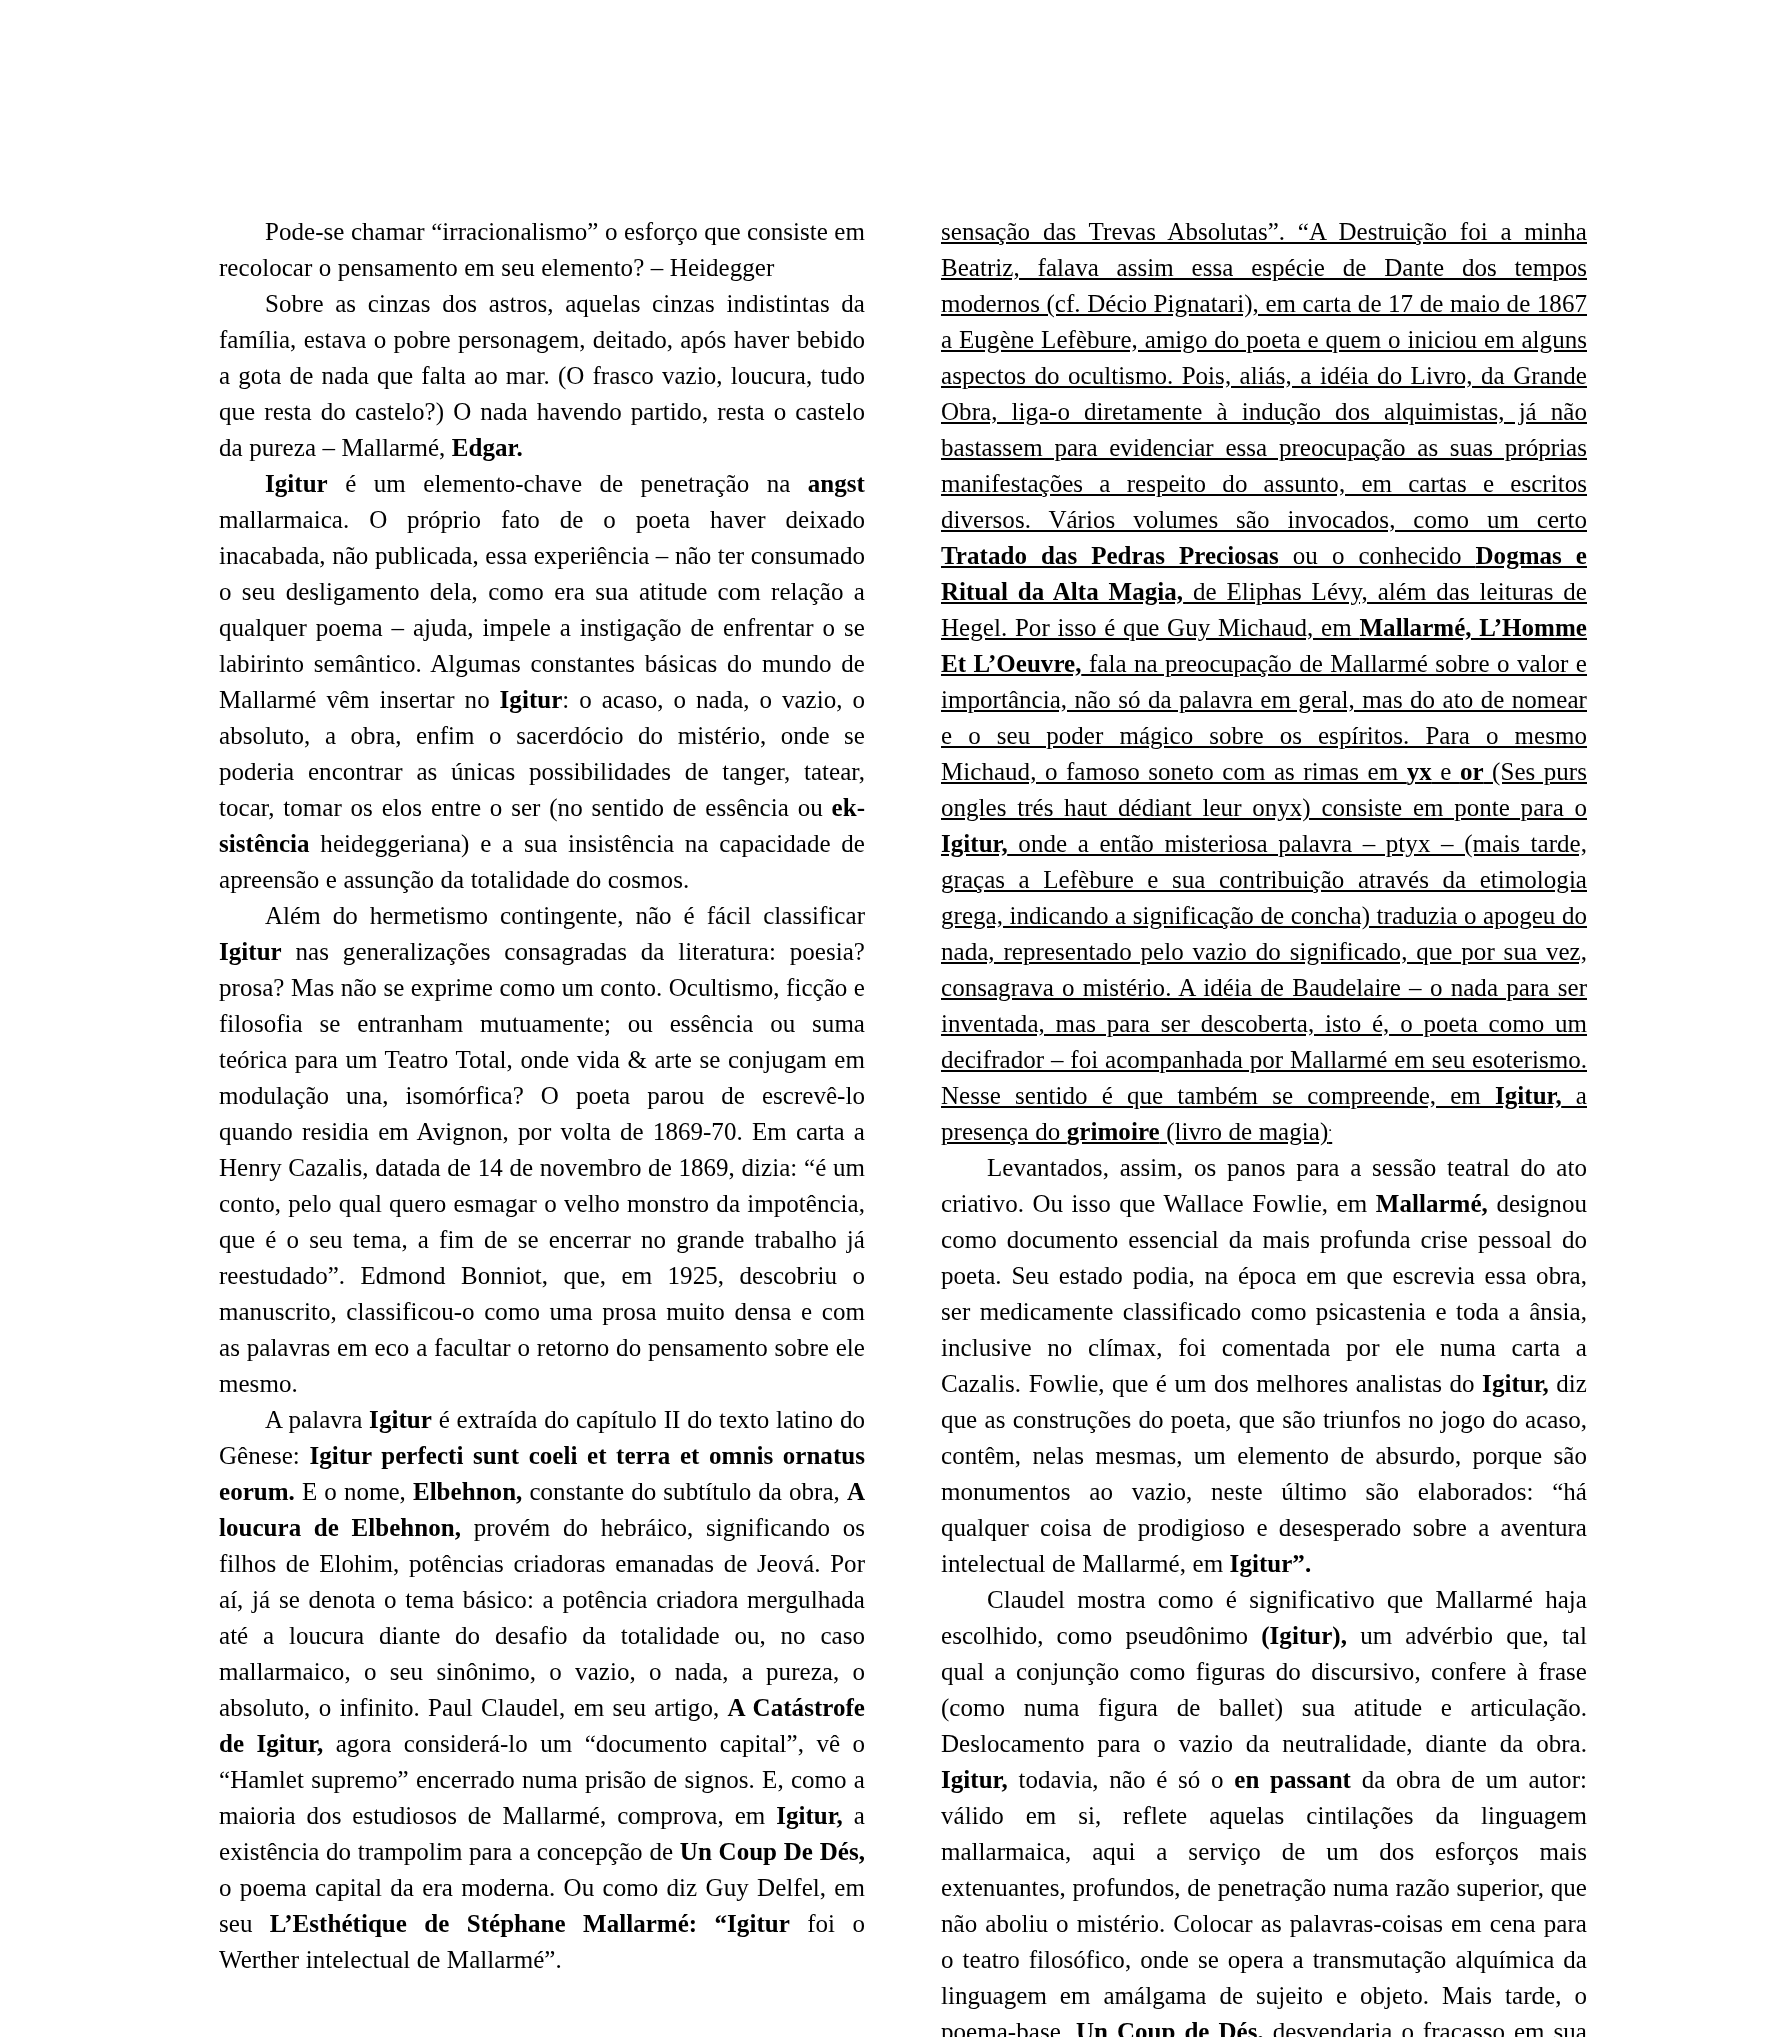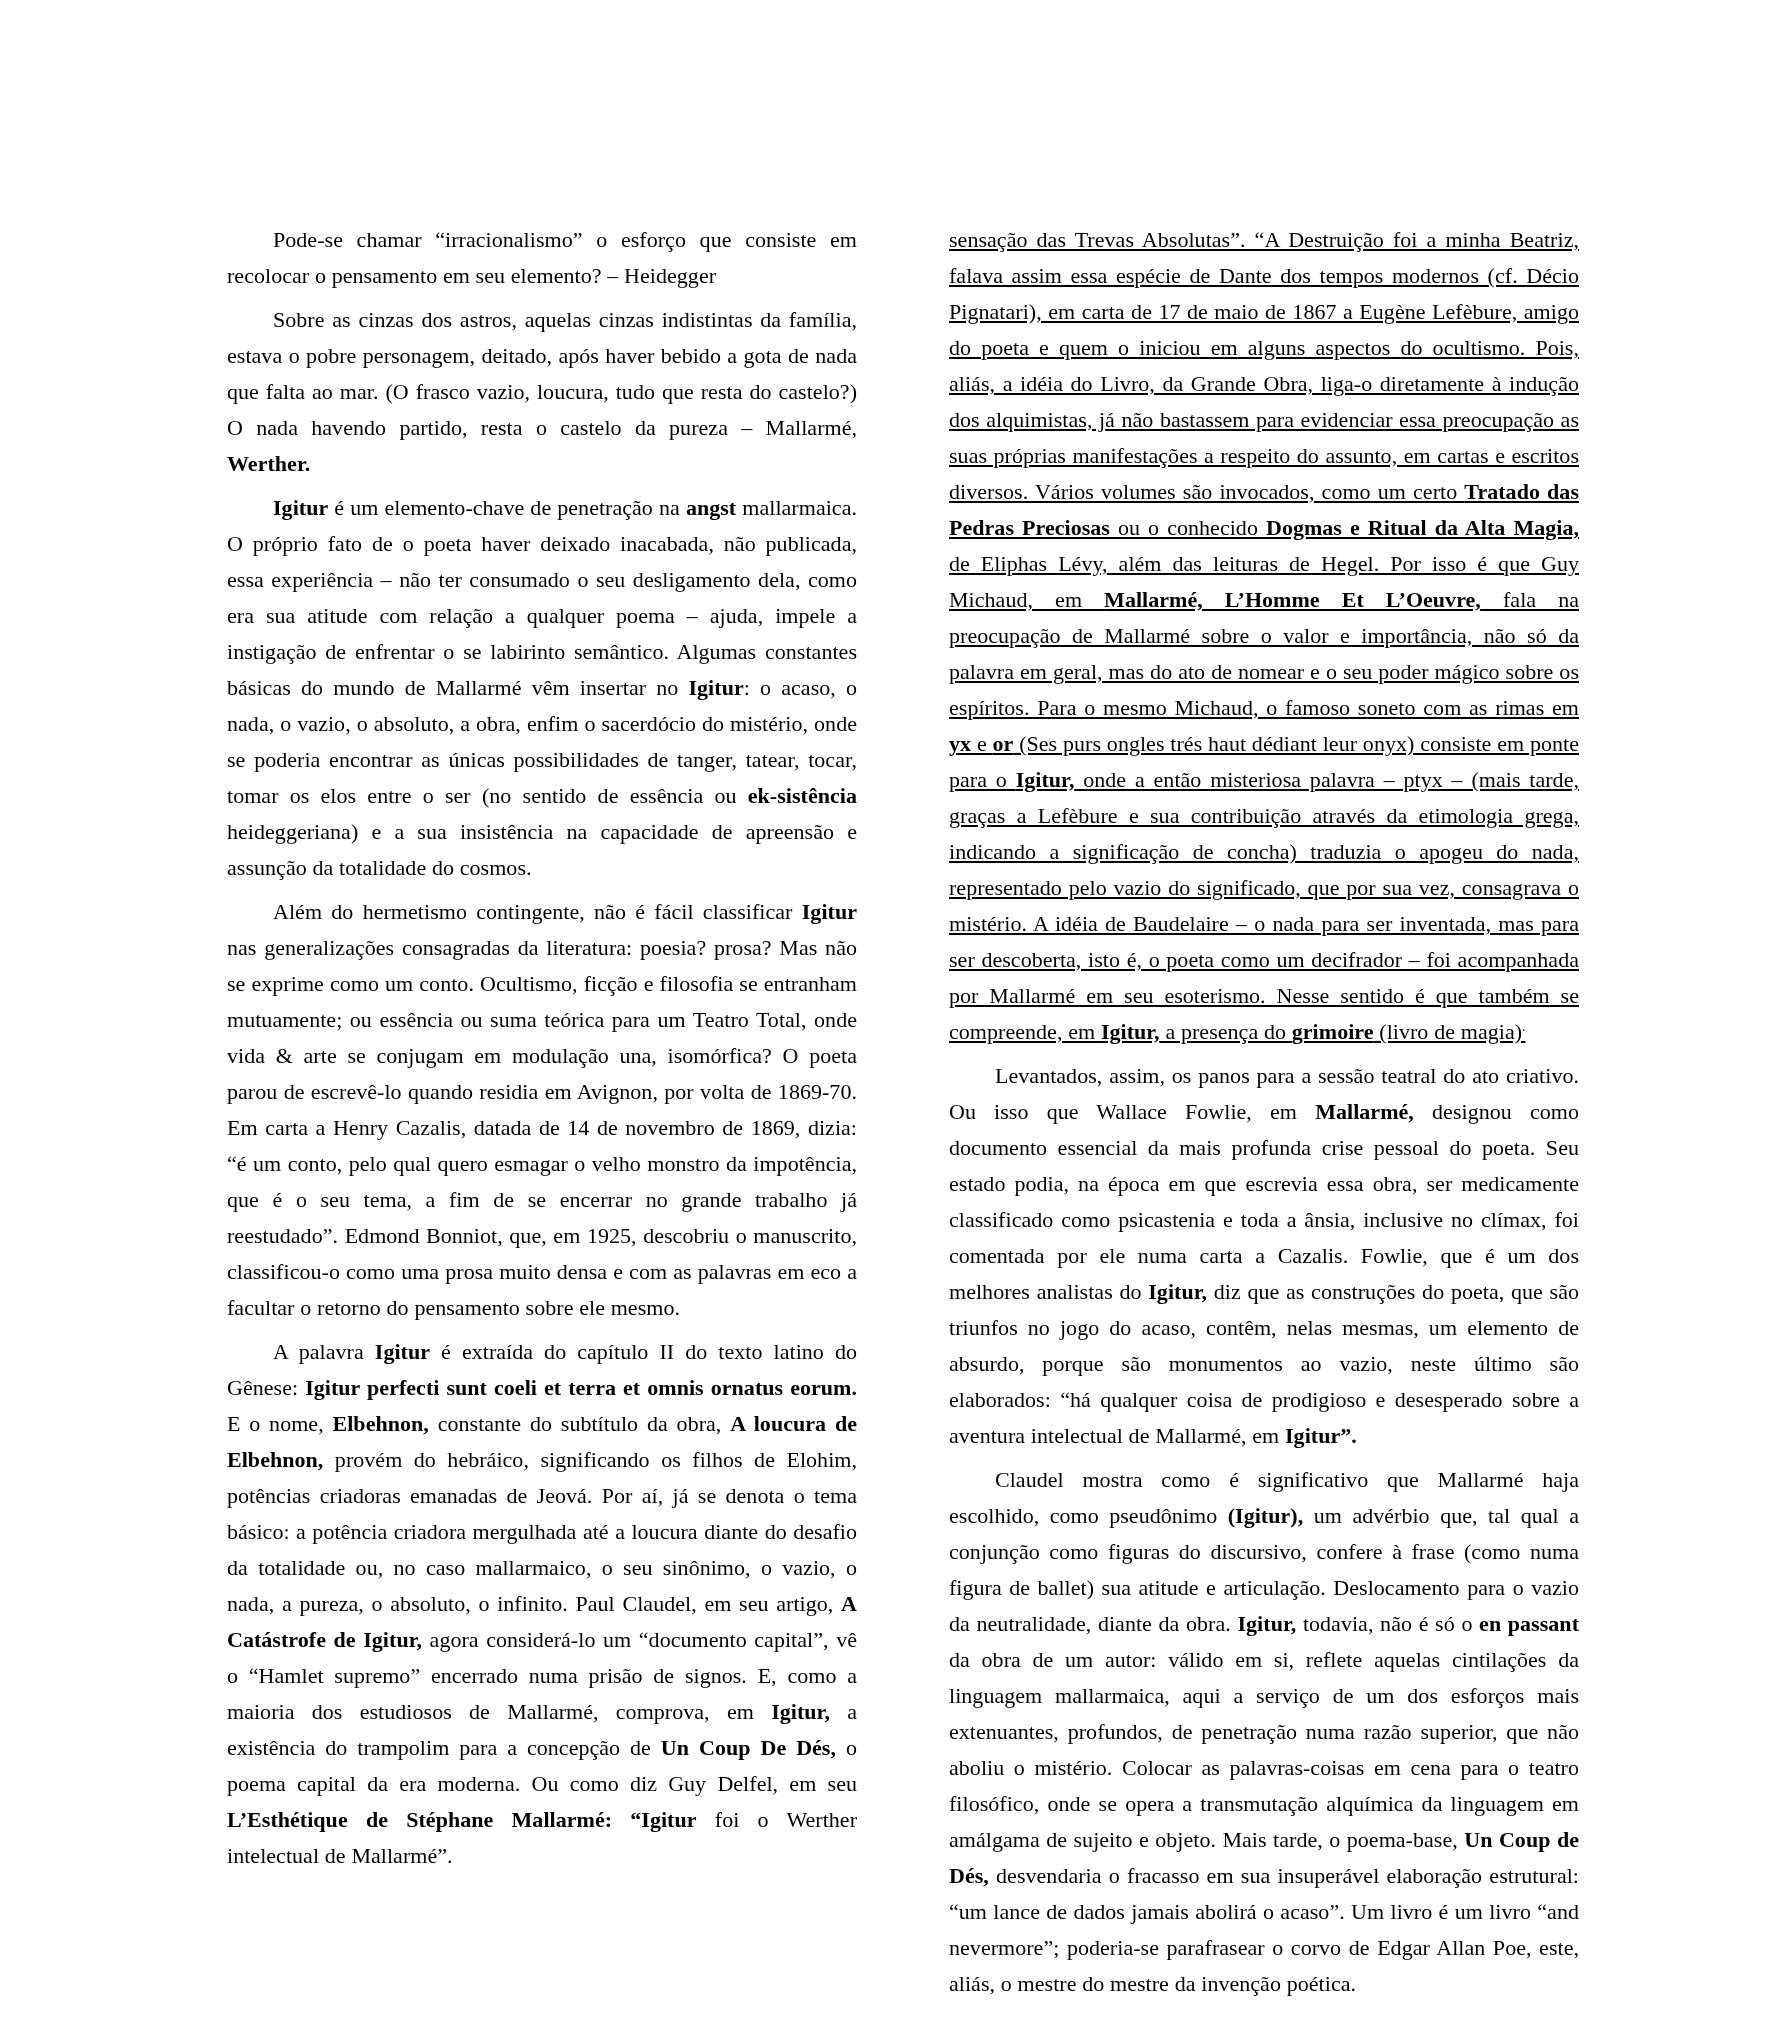--- a/index.html
+++ b/index.html
@@ -30,22 +30,22 @@
     width: 1368px;
     display: flex;
     flex-direction: row;
     justify-content: space-between;
     gap: 75px;
   }
   .col {
     width: 646px;
   }
   .col p {
-    margin: 8px;
-    font-size: 22px;
+    margin: 0;
+    font-size: 25px;
     line-height: 36px;
     text-align: justify;
     text-justify: inter-word;
     text-indent: 46px;
     hyphens: manual;
     word-spacing: 0.2px;
     letter-spacing: 0.04px;
   }
   .col p.noindent {
     text-indent: 0;
@@ -58,21 +58,21 @@
     line-height: 0;
   }
 </style>
 </head>
 <body>
 
 <div class="page">
   <div class="columns">
     <div class="col" id="left-col">
         <p>Pode-se chamar “irracionalismo” o esforço que consiste em recolocar o pensamento em seu elemento? – Heidegger</p>
-        <p>Sobre as cinzas dos astros, aquelas cinzas indistintas da família, estava o pobre personagem, deitado, após haver bebido a gota de nada que falta ao mar. (O frasco vazio, loucura, tudo que resta do castelo?) O nada havendo partido, resta o castelo da pureza – Mallarmé, <b>Werther.</b></p>
+        <p>Sobre as cinzas dos astros, aquelas cinzas indistintas da família, estava o pobre personagem, deitado, após haver bebido a gota de nada que falta ao mar. (O frasco vazio, loucura, tudo que resta do castelo?) O nada havendo partido, resta o castelo da pureza – Mallarmé, <b>Edgar.</b></p>
         <p><b>Igitur</b> é um elemento-chave de penetração na <b>angst</b> mallarmaica. O próprio fato de o poeta haver deixado inacabada, não publicada, essa experiência – não ter consumado o seu desligamento dela, como era sua atitude com relação a qualquer poema – ajuda, impele a instigação de enfrentar o se labirinto semântico. Algumas constantes básicas do mundo de Mallarmé vêm insertar no <b>Igitur</b>: o acaso, o nada, o vazio, o absoluto, a obra, enfim o sacerdócio do mistério, onde se poderia encontrar as únicas possibilidades de tanger, tatear, tocar, tomar os elos entre o ser (no sentido de essência ou <b>ek-sistência</b> heideggeriana) e a sua insistência na capacidade de apreensão e assunção da totalidade do cosmos.</p>
         <p>Além do hermetismo contingente, não é fácil classificar <b>Igitur</b> nas generalizações consagradas da literatura: poesia? prosa? Mas não se exprime como um conto. Ocultismo, ficção e filosofia se entranham mutuamente; ou essência ou suma teórica para um Teatro Total, onde vida &amp; arte se conjugam em modulação una, isomórfica? O poeta parou de escrevê-lo quando residia em Avignon, por volta de 1869-70. Em carta a Henry Cazalis, datada de 14 de novembro de 1869, dizia: “é um conto, pelo qual quero esmagar o velho monstro da impotência, que é o seu tema, a fim de se encerrar no grande trabalho já reestudado”. Edmond Bonniot, que, em 1925, descobriu o manuscrito, classificou-o como uma prosa muito densa e com as palavras em eco a facultar o retorno do pensamento sobre ele mesmo.</p>
         <p>A palavra <b>Igitur</b> é extraída do capítulo II do texto latino do Gênese: <b>Igitur perfecti sunt coeli et terra et omnis ornatus eorum.</b> E o nome, <b>Elbehnon,</b> constante do subtítulo da obra, <b>A loucura de Elbehnon,</b> provém do hebráico, significando os filhos de Elohim, potências criadoras emanadas de Jeová. Por aí, já se denota o tema básico: a potência criadora mergulhada até a loucura diante do desafio da totalidade ou, no caso mallarmaico, o seu sinônimo, o vazio, o nada, a pureza, o absoluto, o infinito. Paul Claudel, em seu artigo, <b>A Catástrofe de Igitur,</b> agora considerá-lo um “documento capital”, vê o “Hamlet supremo” encerrado numa prisão de signos. E, como a maioria dos estudiosos de Mallarmé, comprova, em <b>Igitur,</b> a existência do trampolim para a concepção de <b>Un Coup De Dés,</b> o poema capital da era moderna. Ou como diz Guy Delfel, em seu <b>L’Esthétique de Stéphane Mallarmé: “Igitur</b> foi o Werther intelectual de Mallarmé”.</p>
       </div>
     <div class="col" id="right-col">
         <p class="noindent">sensação das Trevas Absolutas”. “A Destruição foi a minha Beatriz, falava assim essa espécie de Dante dos tempos modernos (cf. Décio Pignatari), em carta de 17 de maio de 1867 a Eugène Lefèbure, amigo do poeta e quem o iniciou em alguns aspectos do ocultismo. Pois, aliás, a idéia do Livro, da Grande Obra, liga-o diretamente à indução dos alquimistas, já não bastassem para evidenciar essa preocupação as suas próprias manifestações a respeito do assunto, em cartas e escritos diversos. Vários volumes são invocados, como um certo <b>Tratado das Pedras Preciosas</b> ou o conhecido <b>Dogmas e Ritual da Alta Magia,</b> de Eliphas Lévy, além das leituras de Hegel. Por isso é que Guy Michaud, em <b>Mallarmé, L’Homme Et L’Oeuvre,</b> fala na preocupação de Mallarmé sobre o valor e importância, não só da palavra em geral, mas do ato de nomear e o seu poder mágico sobre os espíritos. Para o mesmo Michaud, o famoso soneto com as rimas em <b>yx</b> e <b>or</b> (Ses purs ongles trés haut dédiant leur onyx) consiste em ponte para o <b>Igitur,</b> onde a então misteriosa palavra – ptyx – (mais tarde, graças a Lefèbure e sua contribuição através da etimologia grega, indicando a significação de concha) traduzia o apogeu do nada, representado pelo vazio do significado, que por sua vez, consagrava o mistério. A idéia de Baudelaire – o nada para ser inventada, mas para ser descoberta, isto é, o poeta como um decifrador – foi acompanhada por Mallarmé em seu esoterismo. Nesse sentido é que também se compreende, em <b>Igitur,</b> a presença do <b>grimoire</b> (livro de magia)<span class="sup">.</span></p>
         <p>Levantados, assim, os panos para a sessão teatral do ato criativo. Ou isso que Wallace Fowlie, em <b>Mallarmé,</b> designou como documento essencial da mais profunda crise pessoal do poeta. Seu estado podia, na época em que escrevia essa obra, ser medicamente classificado como psicastenia e toda a ânsia, inclusive no clímax, foi comentada por ele numa carta a Cazalis. Fowlie, que é um dos melhores analistas do <b>Igitur,</b> diz que as construções do poeta, que são triunfos no jogo do acaso, contêm, nelas mesmas, um elemento de absurdo, porque são monumentos ao vazio, neste último são elaborados: “há qualquer coisa de prodigioso e desesperado sobre a aventura intelectual de Mallarmé, em <b>Igitur”.</b></p>
         <p>Claudel mostra como é significativo que Mallarmé haja escolhido, como pseudônimo <b>(Igitur),</b> um advérbio que, tal qual a conjunção como figuras do discursivo, confere à frase (como numa figura de ballet) sua atitude e articulação. Deslocamento para o vazio da neutralidade, diante da obra. <b>Igitur,</b> todavia, não é só o <b>en passant</b> da obra de um autor: válido em si, reflete aquelas cintilações da linguagem mallarmaica, aqui a serviço de um dos esforços mais extenuantes, profundos, de penetração numa razão superior, que não aboliu o mistério. Colocar as palavras-coisas em cena para o teatro filosófico, onde se opera a transmutação alquímica da linguagem em amálgama de sujeito e objeto. Mais tarde, o poema-base, <b>Un Coup de Dés,</b> desvendaria o fracasso em sua insuperável elaboração estrutural: “um lance de dados jamais abolirá o acaso”. Um livro é um livro “and nevermore”; poderia-se parafrasear o corvo de Edgar Allan Poe, este, aliás, o mestre do mestre da invenção poética.</p>
       </div>
   </div>

